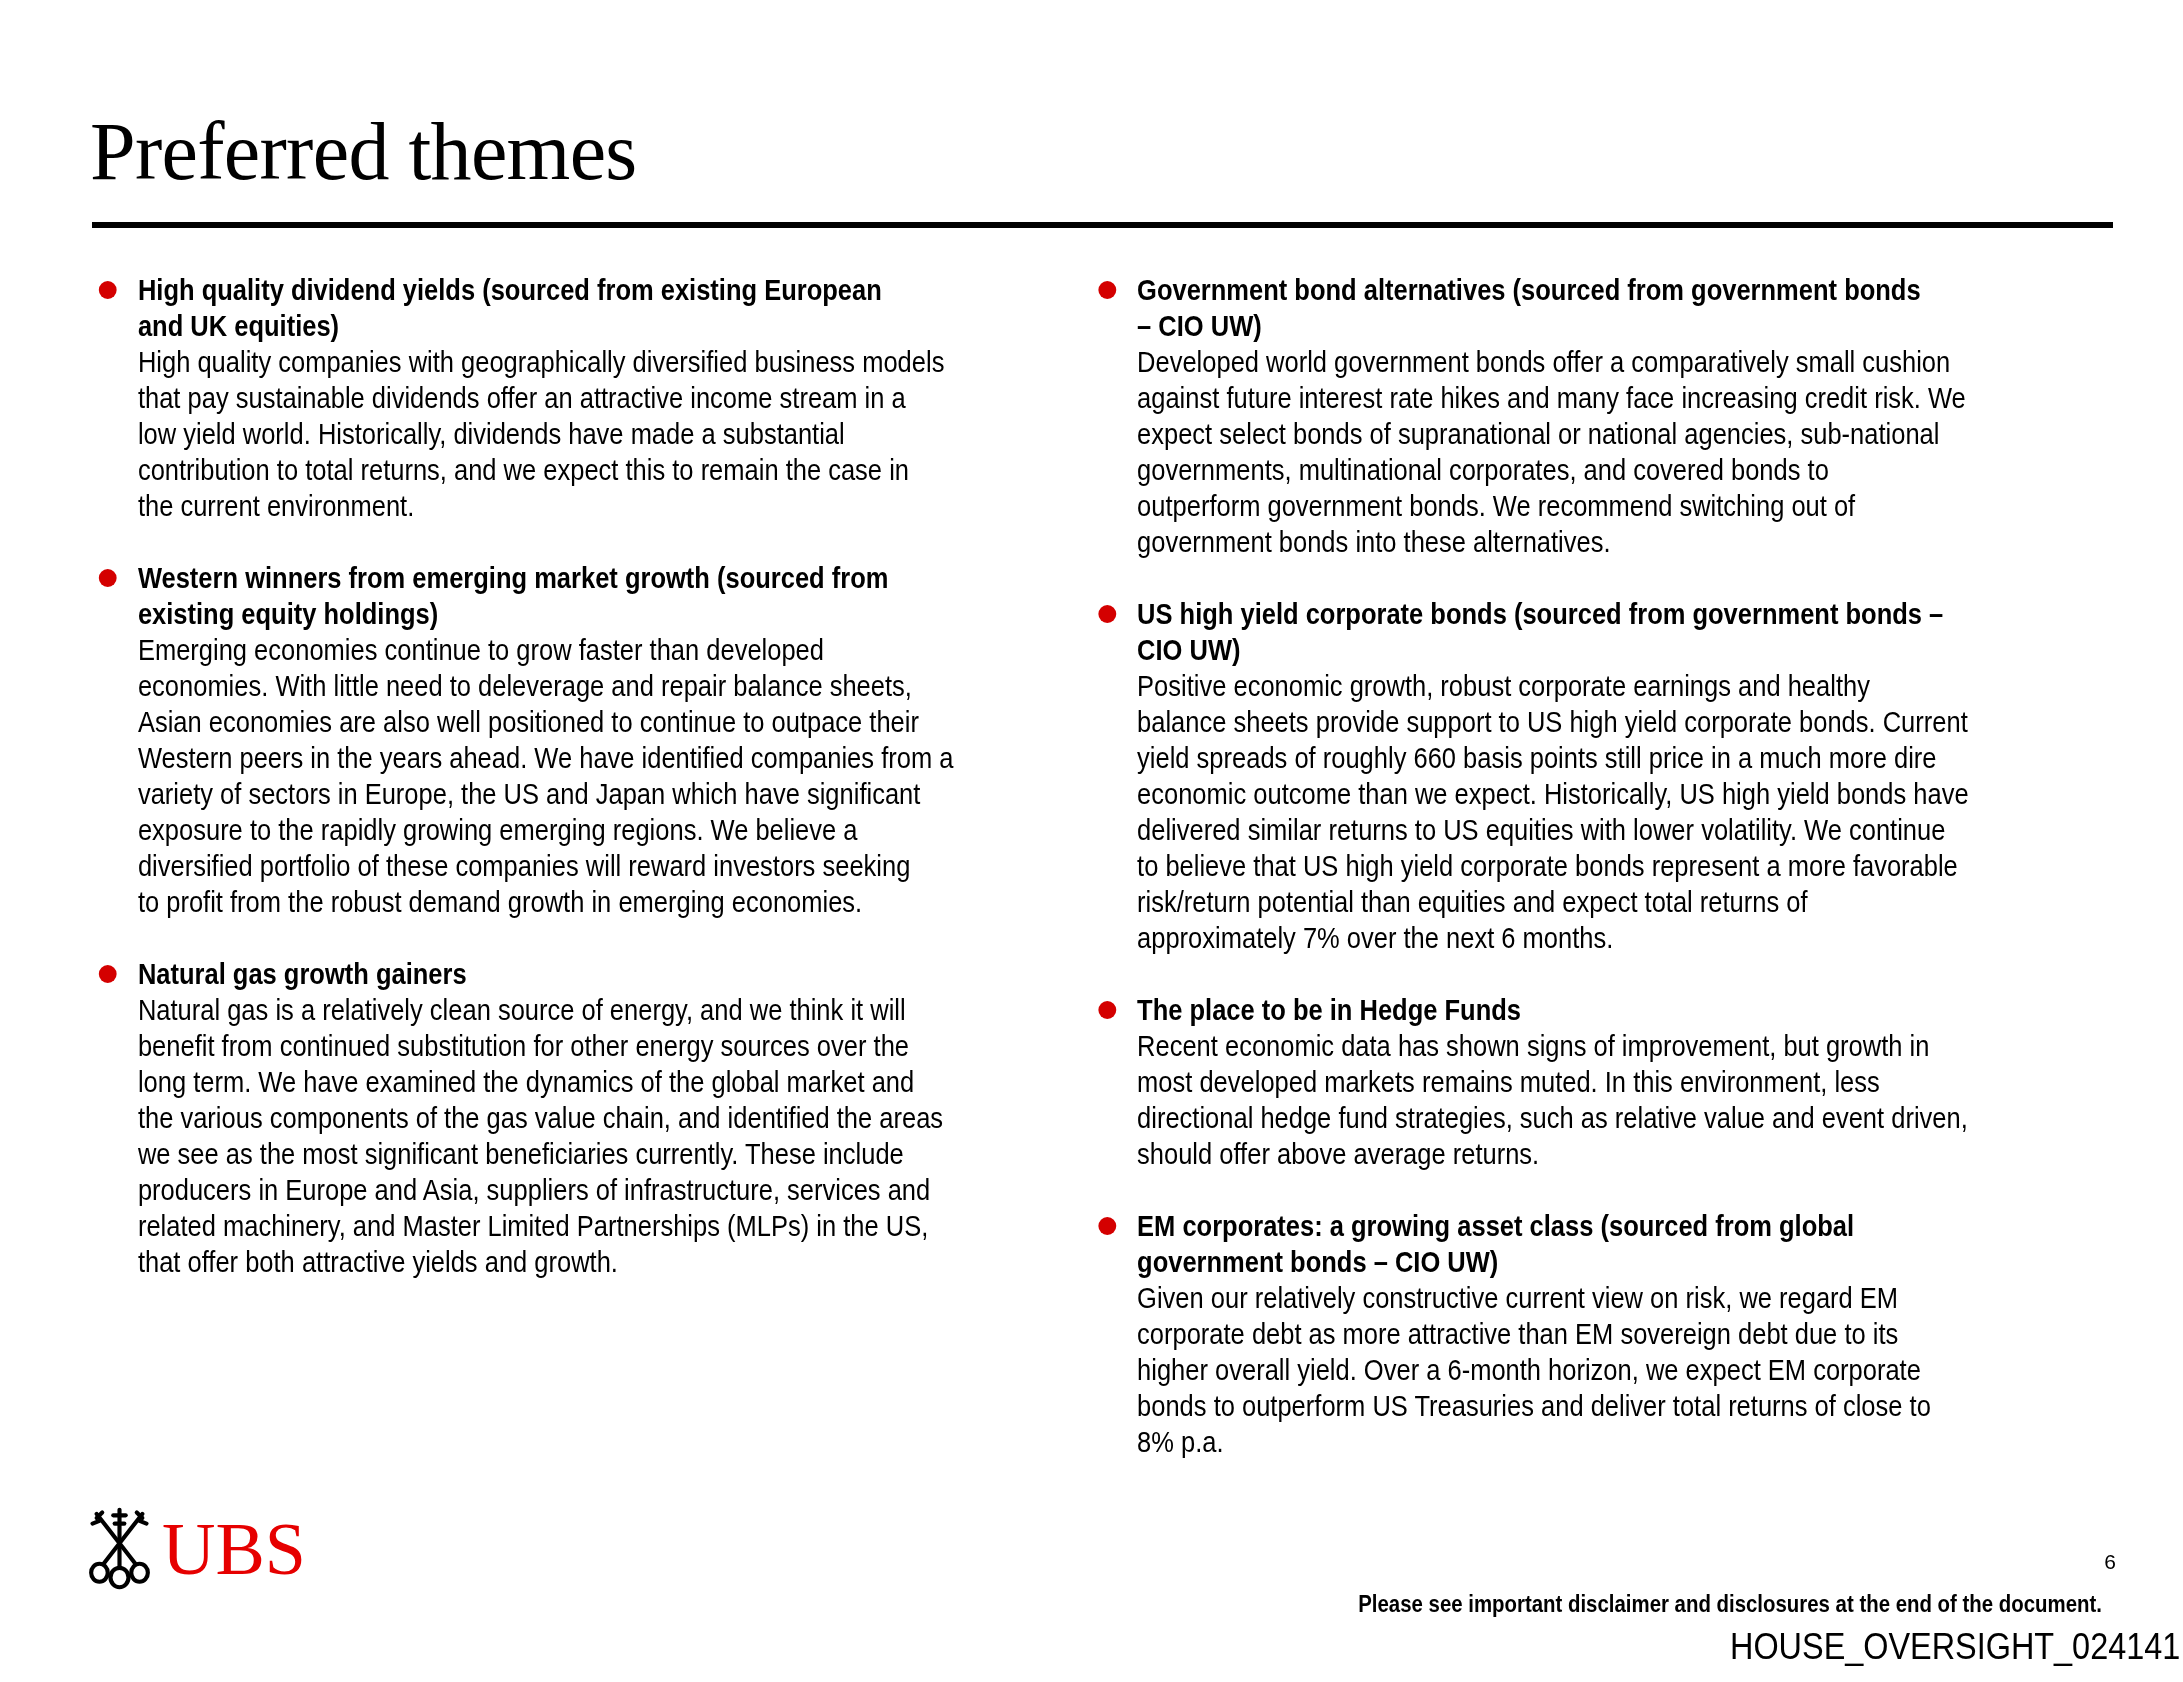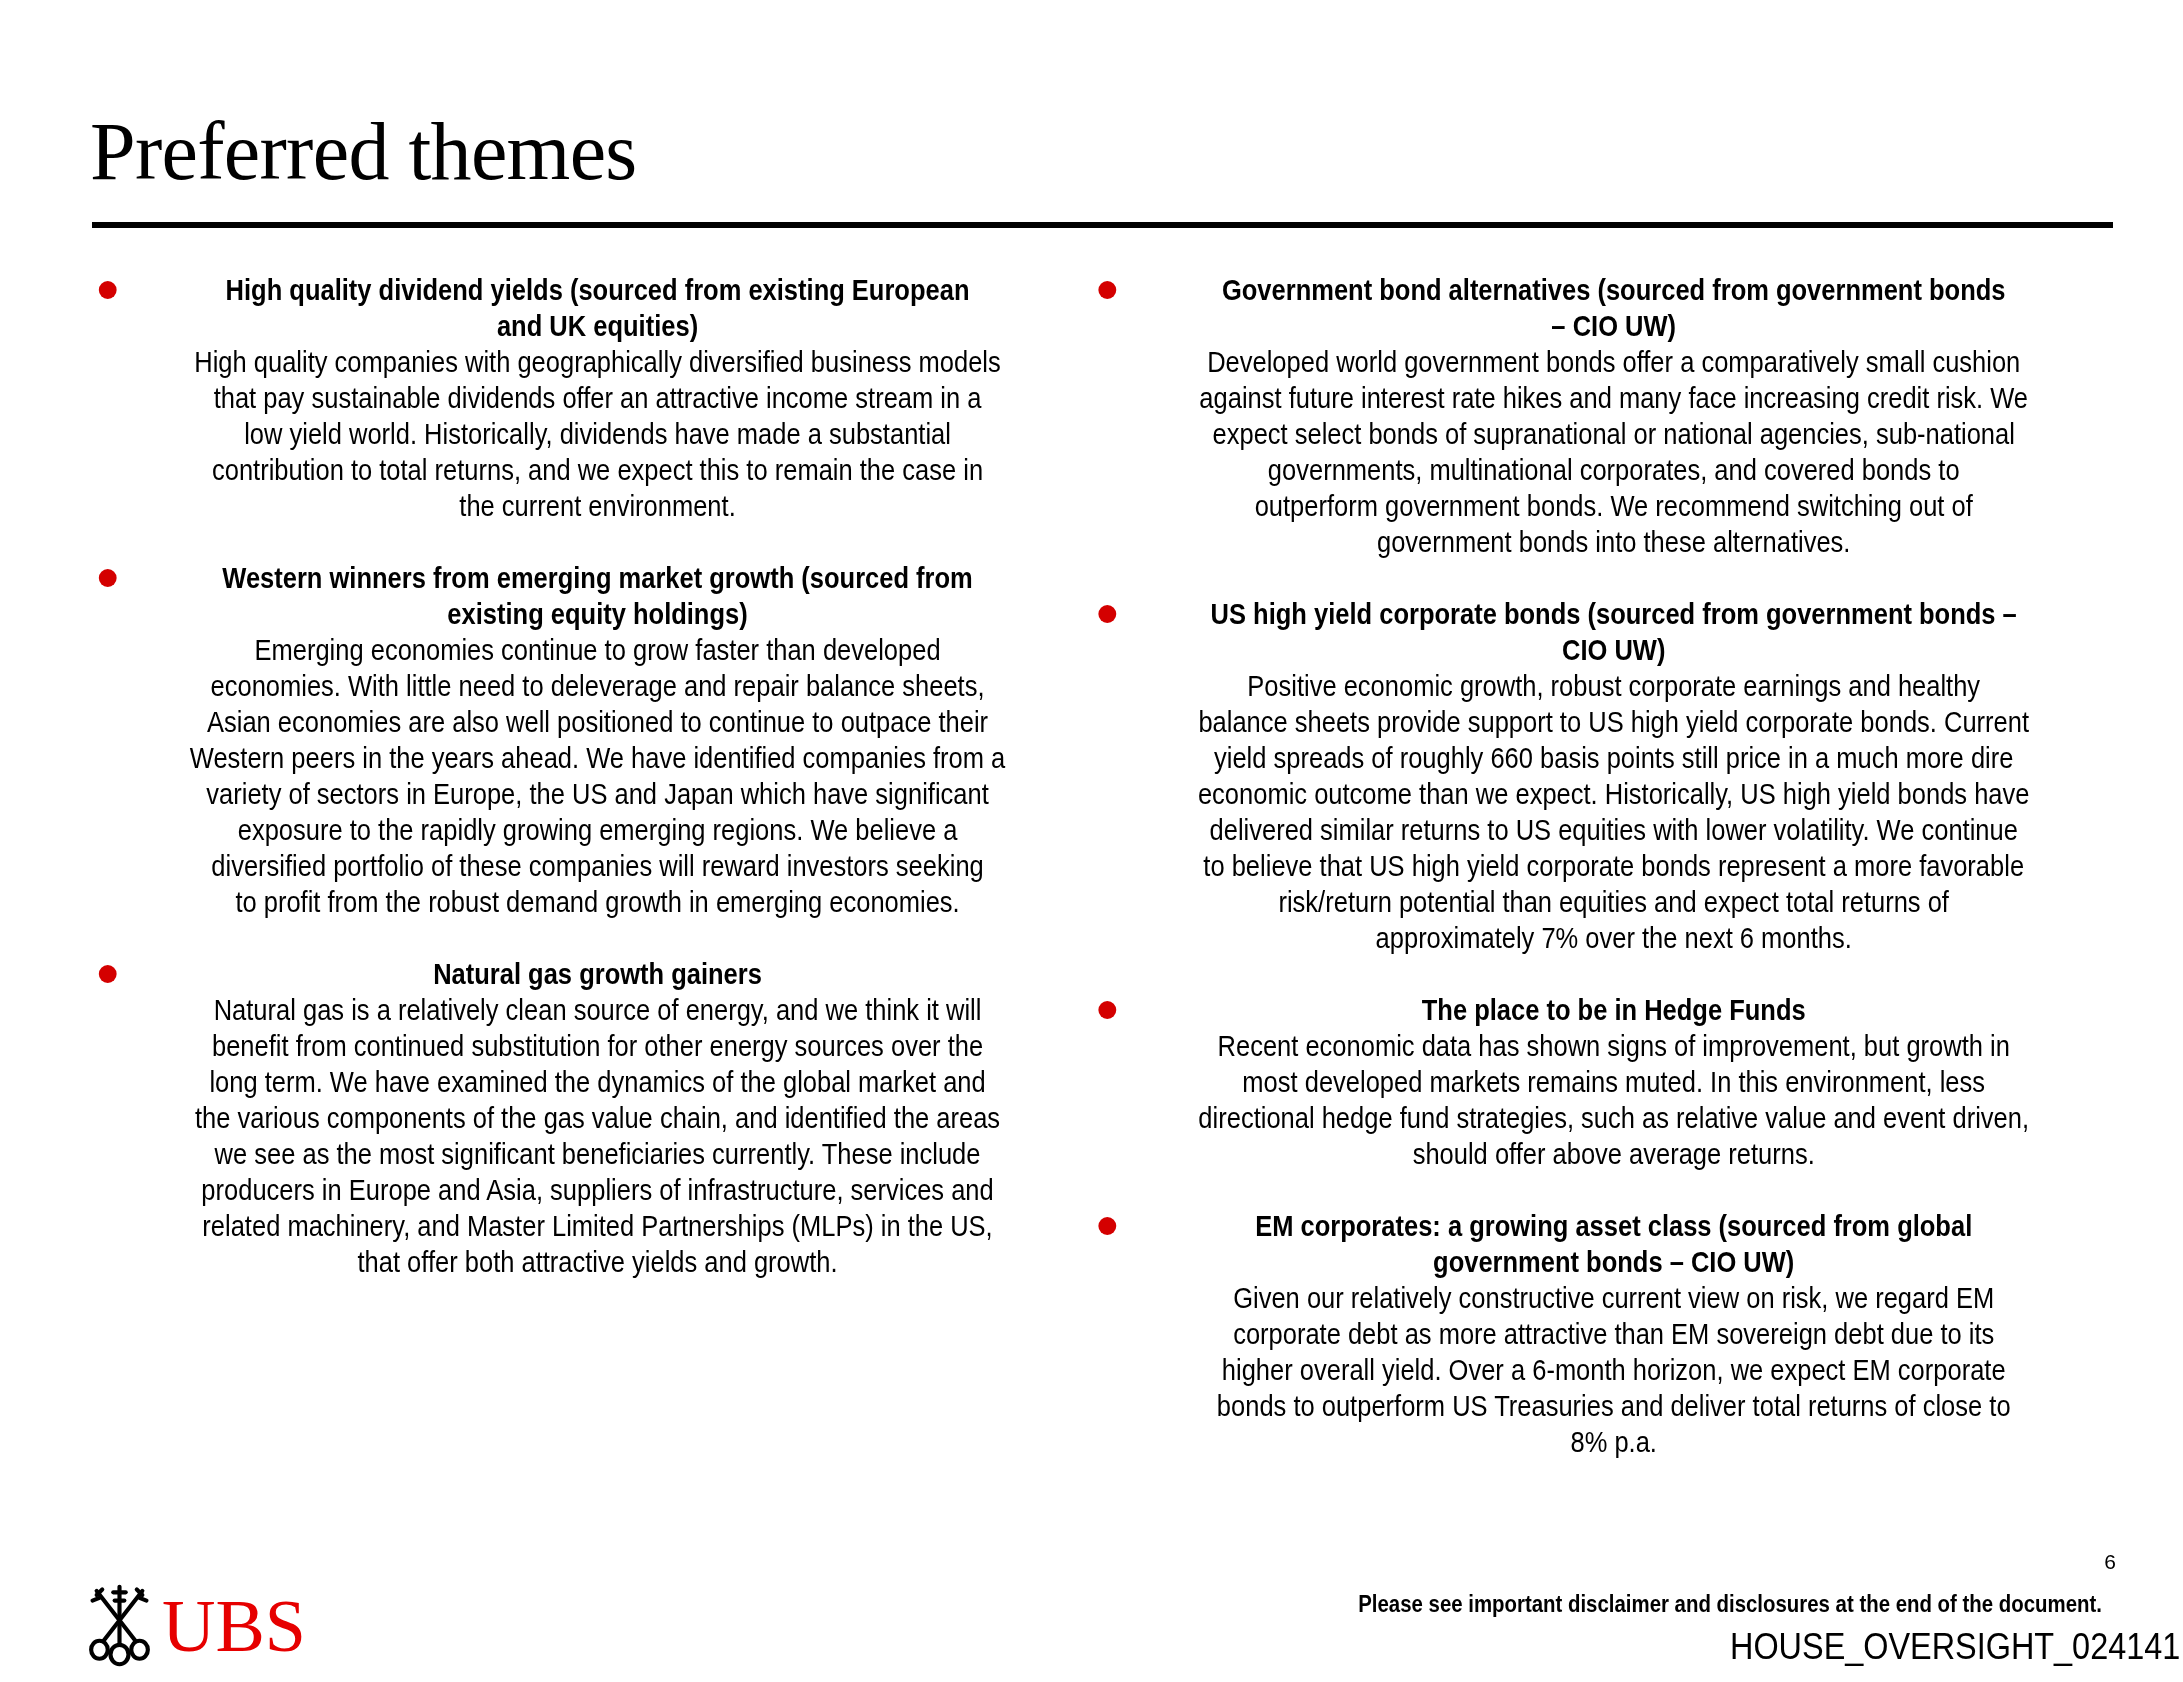--- a/index.html
+++ b/index.html
@@ -3,21 +3,20 @@
 <meta charset="utf-8">
 <style>
   html,body{margin:0;padding:0;background:#ffffff;}
   .page{
     position:relative;
     width:2183px;height:1675px;
     background:#ffffff;
     font-family:"Liberation Sans",sans-serif;
     color:#000;
     overflow:hidden;
-    text-align:center;
   }
   .title{
     position:absolute;left:90px;top:111px;
     margin:0;
     font-family:"Liberation Serif",serif;
     font-weight:400;
     font-size:82px;
     line-height:1;
     letter-spacing:-0.7px;
     color:#000;
@@ -43,21 +42,21 @@
     flex:0 0 auto;
     width:21px;height:18px;
     border-radius:50%;
     background:var(--bullet-red,#d40000);
     margin:9.2px 25px 0 8px;
   }
   .content{flex:1 1 auto;font-size:30px;line-height:36px;min-width:0;}
   .heading{font-weight:700;white-space:pre-line;}
   .body{font-weight:400;white-space:pre-line;}
   .logo{
-    position:absolute;left:85px;top:1584px;
+    position:absolute;left:85px;top:1507px;
     display:flex;align-items:flex-start;
   }
   .logo svg{width:69px;height:83px;display:block;}
   .logo-text{
     font-family:"Liberation Serif",serif;
     font-size:74px;line-height:1;
     color:var(--accent-red,#e60000);
     margin-left:8px;
     position:relative;top:5.3px;
   }

